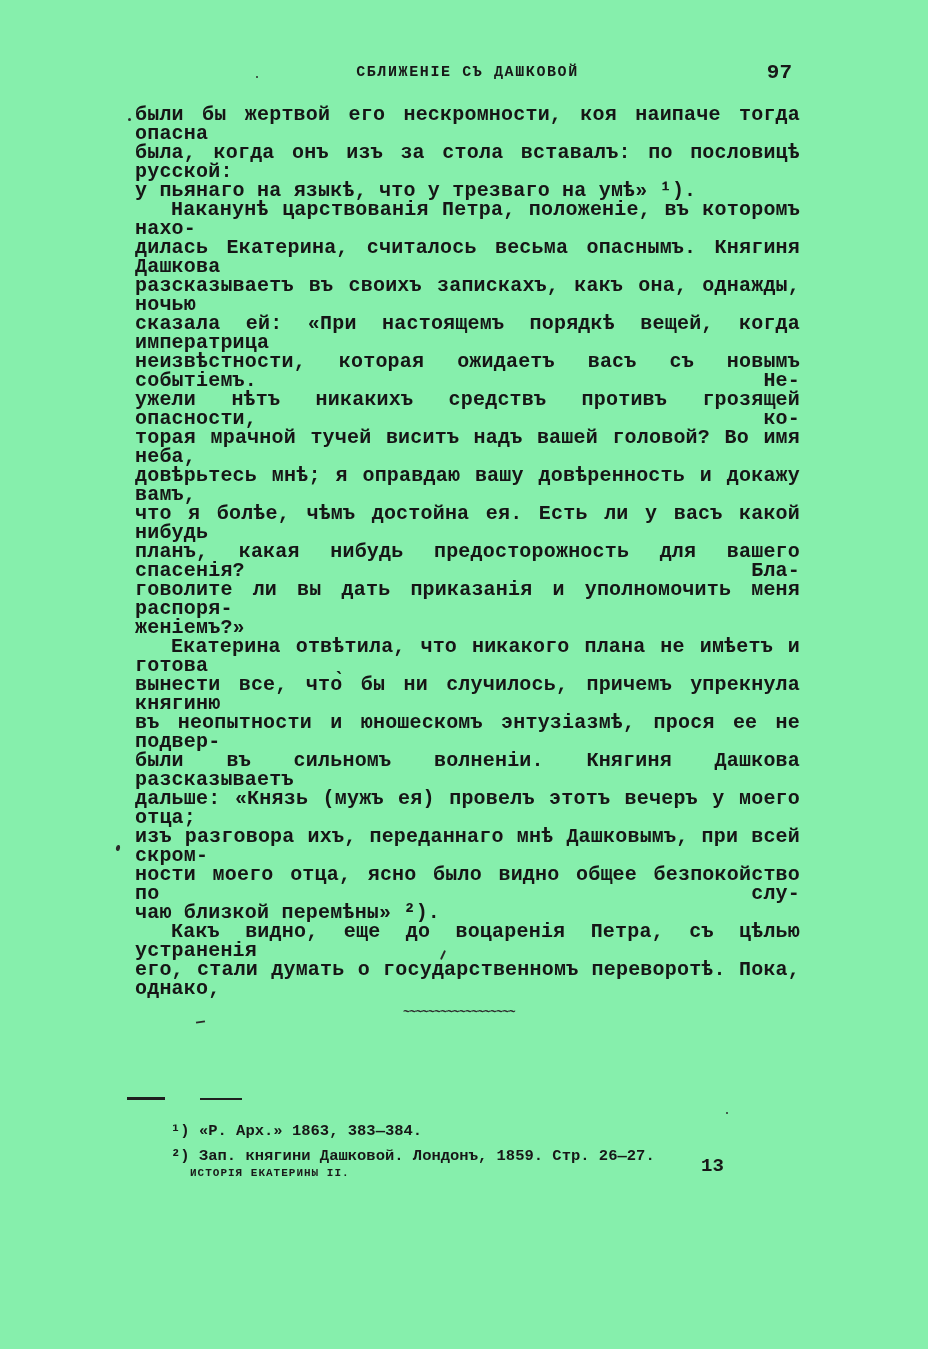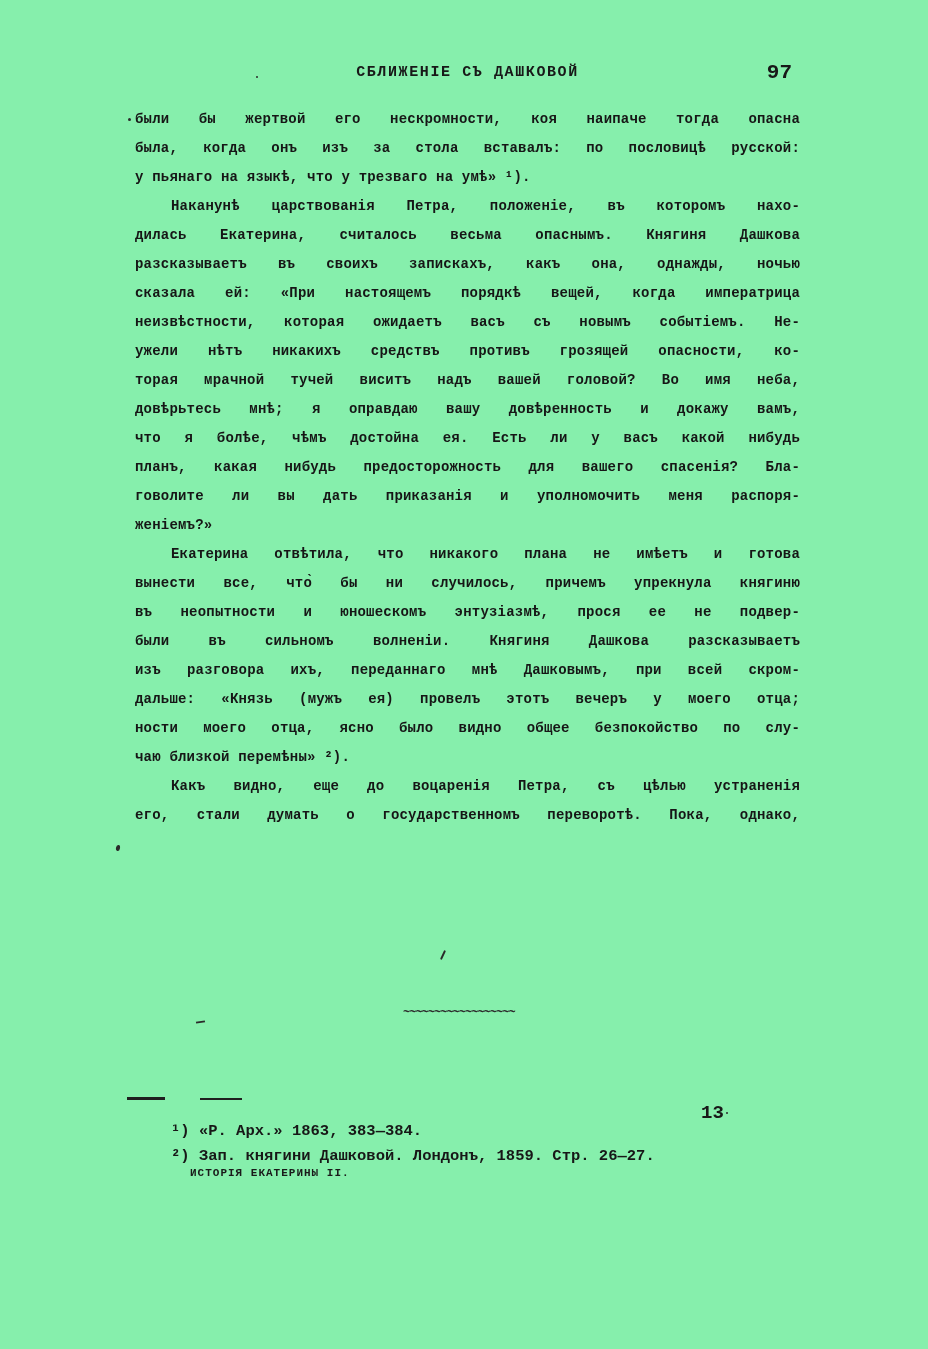--- a/index.html
+++ b/index.html
@@ -39,23 +39,23 @@
     text-align: right;
   }
   
   .body-text {
     position: absolute;
     top: 105px;
     left: 135px;
     width: 665px;
   }
   .bl {
-    font-size: 14px;
+    font-size: 20px;
     font-weight: 700;
-    line-height: 29px;
+    line-height: 19px;
     letter-spacing: 0.2px;
     text-align: justify;
     text-align-last: justify;
     color: #161616;
   }
   .bl.ind { text-indent: 36px; }
   .bl.last { text-align-last: left; }
   
   .divider {
     position: absolute;
@@ -94,21 +94,21 @@
     position: absolute;
     top: 1167px;
     left: 190px;
     font-size: 11px;
     font-weight: 700;
     letter-spacing: 1px;
     color: #1a1a1a;
   }
   .signature-number {
     position: absolute;
-    top: 1102px;
+    top: 1155px;
     left: 701px;
     font-size: 19px;
     font-weight: 700;
     color: #181818;
   }
   
   .art { position: absolute; background: #2a2a2a; }
   .art.dot { border-radius: 50%; }
   .art-a { top: 118px; left: 128px; width: 3px; height: 3px; }
   .art-b { top: 76px;  left: 256px; width: 2px; height: 2px; }
@@ -148,22 +148,22 @@
       <div class="bl">планъ, какая нибудь предосторожность для вашего спасенія? Бла-</div>
       <div class="bl">говолите ли вы дать приказанія и уполномочить меня распоря-</div>
       <div class="bl last">женіемъ?»</div>
     </div>
 
     <div>
       <div class="bl ind">Екатерина отвѣтила, что никакого плана не имѣетъ и готова</div>
       <div class="bl">вынести все, что̀ бы ни случилось, причемъ упрекнула княгиню</div>
       <div class="bl">въ неопытности и юношескомъ энтузіазмѣ, прося ее не подвер-</div>
       <div class="bl">были въ сильномъ волненіи. Княгиня Дашкова разсказываетъ</div>
+      <div class="bl">дальше: «Князь (мужъ ея) провелъ этотъ вечеръ у моего отца;</div>
       <div class="bl">изъ разговора ихъ, переданнаго мнѣ Дашковымъ, при всей скром-</div>
-      <div class="bl">дальше: «Князь (мужъ ея) провелъ этотъ вечеръ у моего отца;</div>
       <div class="bl">ности моего отца, ясно было видно общее безпокойство по слу-</div>
       <div class="bl last">чаю близкой перемѣны» ²).</div>
     </div>
 
     <div>
       <div class="bl ind">Какъ видно, еще до воцаренія Петра, съ цѣлью устраненія</div>
       <div class="bl">его, стали думать о государственномъ переворотѣ. Пока, однако,</div>
 
     </div>
   </div>

